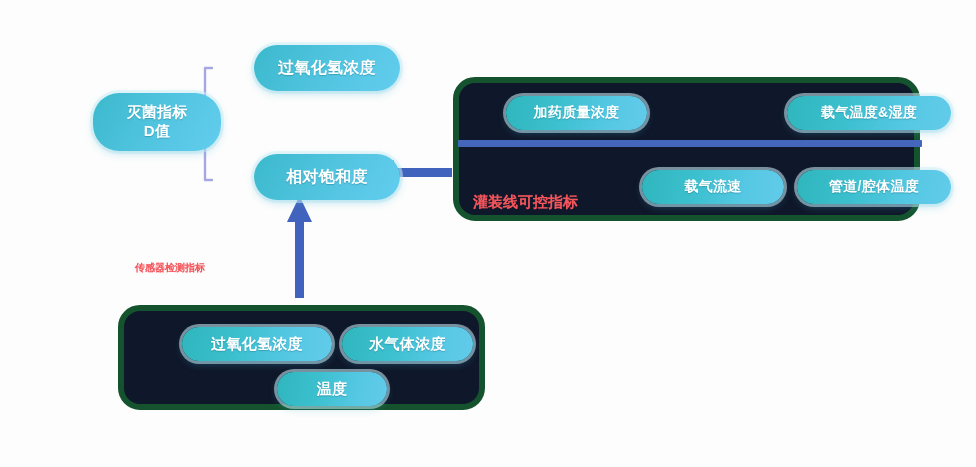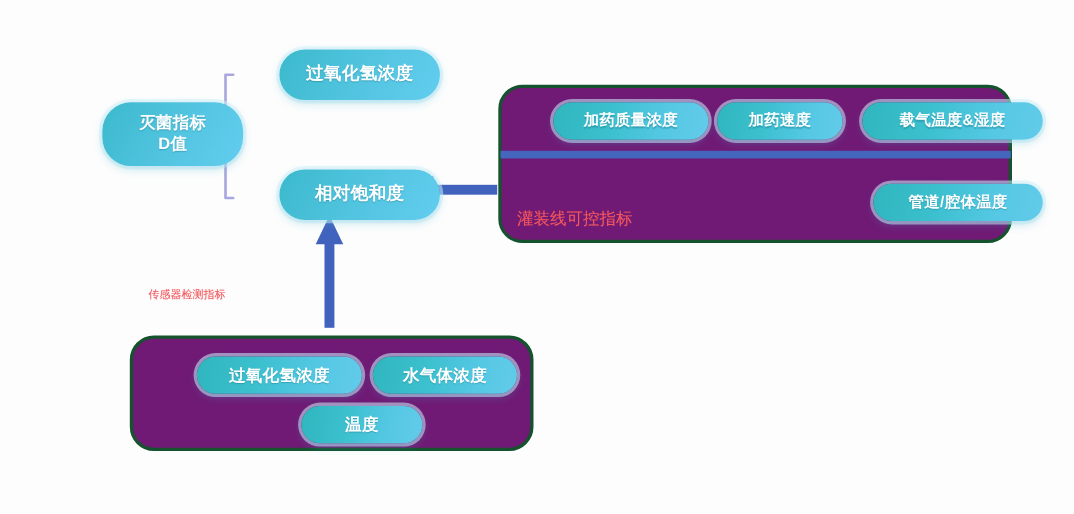--- a/index.html
+++ b/index.html
@@ -40,36 +40,36 @@
   .pill.big {
     border-radius: 26px;
     flex-direction: column;
     line-height: 1.25;
     background: linear-gradient(120deg, #3bb9cc 0%, #4fc3de 45%, #63cdef 100%);
   }
 
   
   .panel {
     position: absolute;
-    border: 3px solid #14532d;
+    border: 6px solid #14532d;
     border-radius: 22px;
-    background: #701a75;
+    background: #0f172a;
     box-sizing: border-box;
   }
   .divider {
     position: absolute;
     background: #4566bd;
     border-radius: 1px;
   }
 
   
   .red-label {
     position: absolute;
     color: #f4565c;
-    font-weight: normal;
+    font-weight: bold;
     white-space: nowrap;
     text-shadow: 0 0 1px rgba(244, 86, 92, 0.35);
   }
 
   
   #overlay {
     position: absolute;
     left: 0;
     top: 0;
     width: 976px;
@@ -113,27 +113,27 @@
     <span>相对饱和度</span>
   </div>
 
   <div class="panel" style="left:453px; top:77px; width:467px; height:144px;">
 
     <div class="divider" style="left:-1px; top:57px; width:464px; height:7px;"></div>
 
     <div class="pill" style="left:11px; top:13px; width:141px; height:34px; font-size:14px;">
       <span>加药质量浓度</span>
     </div>
-    <div class="pill" style="left:160px; top:13px; width:114px; height:34px; font-size:14px;">
-      <span>加药速度</span>
-    </div>
     <div class="pill" style="left:292px; top:13px; width:164px; height:34px; font-size:14px;">
       <span>载气温度&amp;湿度</span>
     </div>
 
+    <div class="pill" style="left:147px; top:87px; width:142px; height:34px; font-size:14px;">
+      <span>载气流速</span>
+    </div>
     <div class="pill" style="left:302px; top:87px; width:154px; height:34px; font-size:14px;">
       <span>管道/腔体温度</span>
     </div>
 
     <span class="red-label" style="left:14px; top:110px; font-size:15px;">灌装线可控指标</span>
   </div>
 
   <div class="panel" style="left:118px; top:305px; width:367px; height:105px;">
 
     <div class="pill" style="left:22px; top:16px; width:150px; height:34px; font-size:15px;">

